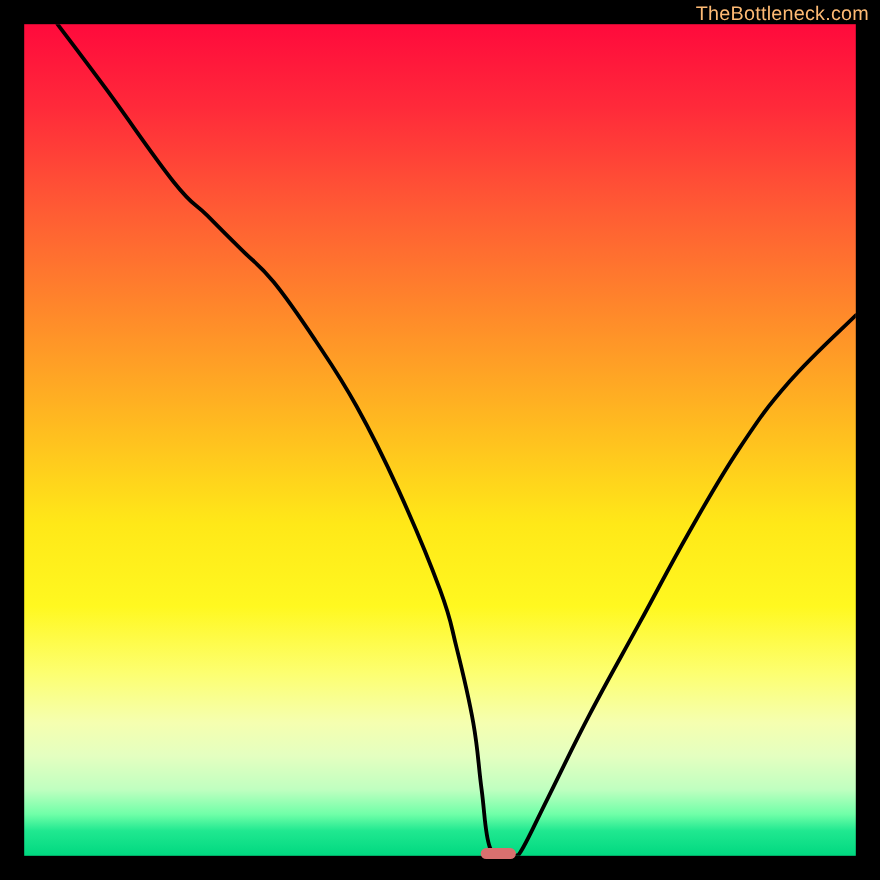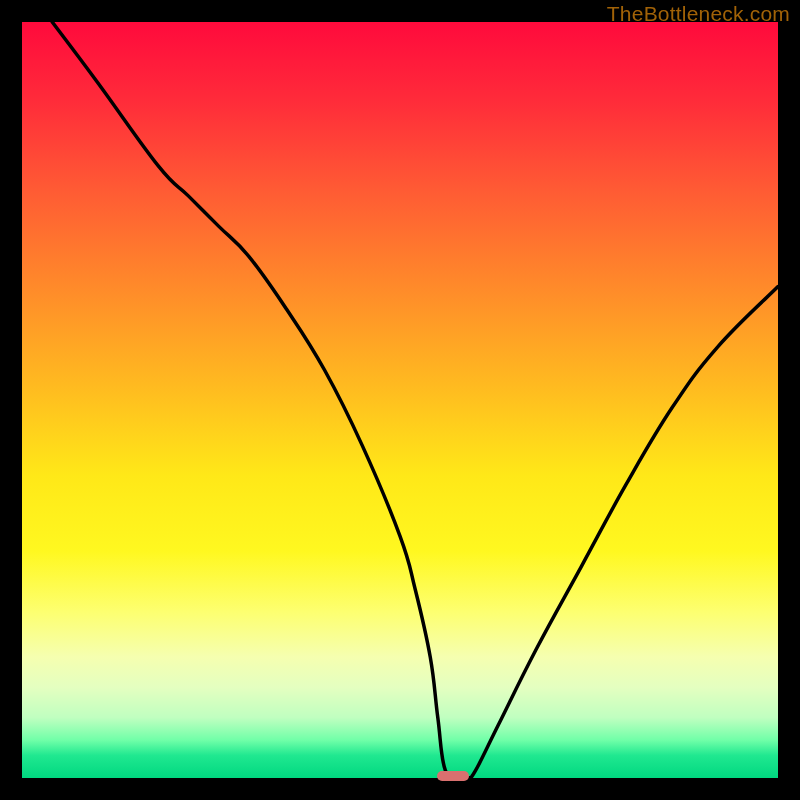--- a/index.html
+++ b/index.html
@@ -37,23 +37,23 @@
       #c0ffc0 92%,
       #70ffa8 95%,
       #20e890 97%,
       #00d880 100%
     );
   }
   .watermark {
     position: absolute;
     top: 2px;
     right: 10px;
-    font-size: 21px;
+    font-size: 18px;
     font-weight: 500;
-    color: #a16207;
+    color: #fdba74;
     user-select: none;
     letter-spacing: 0.2px;
   }
   .curve-svg {
     position: absolute;
     left: 0;
     top: 0;
     width: 756px;
     height: 756px;
   }

